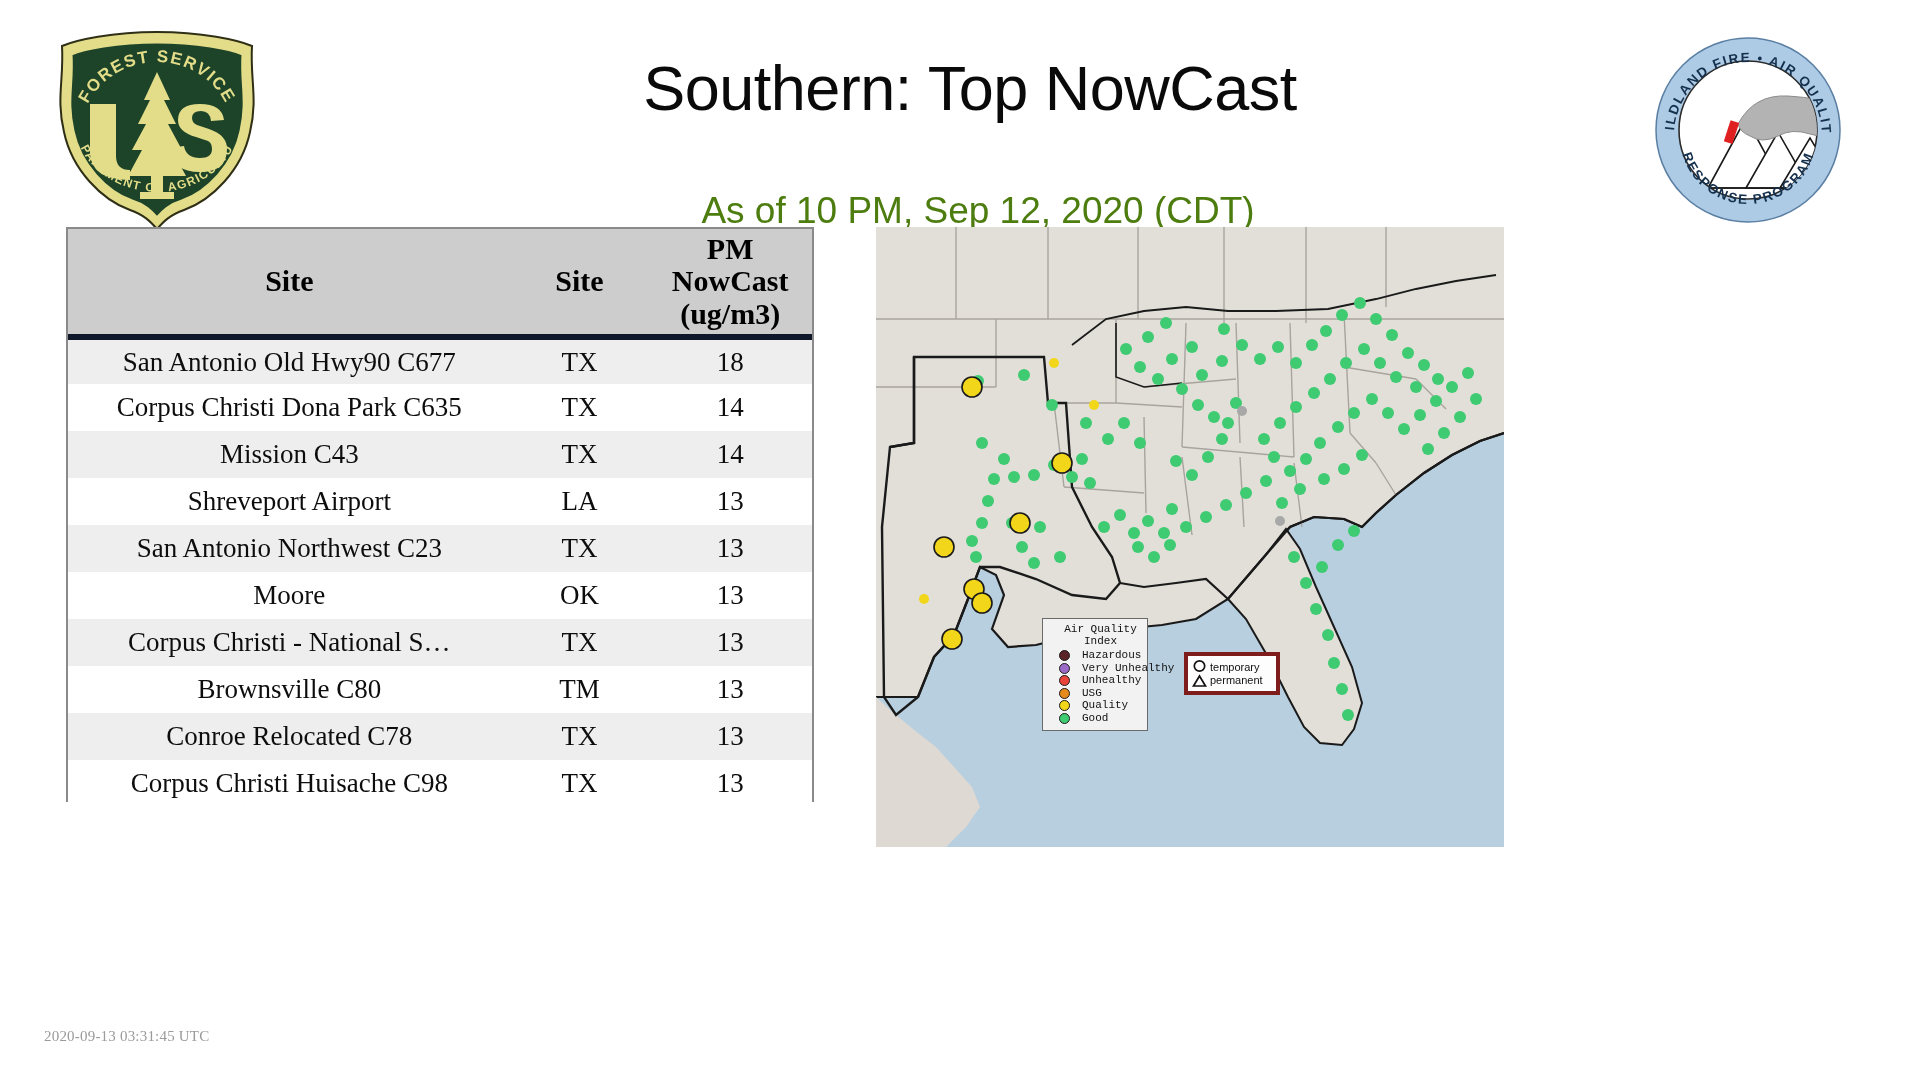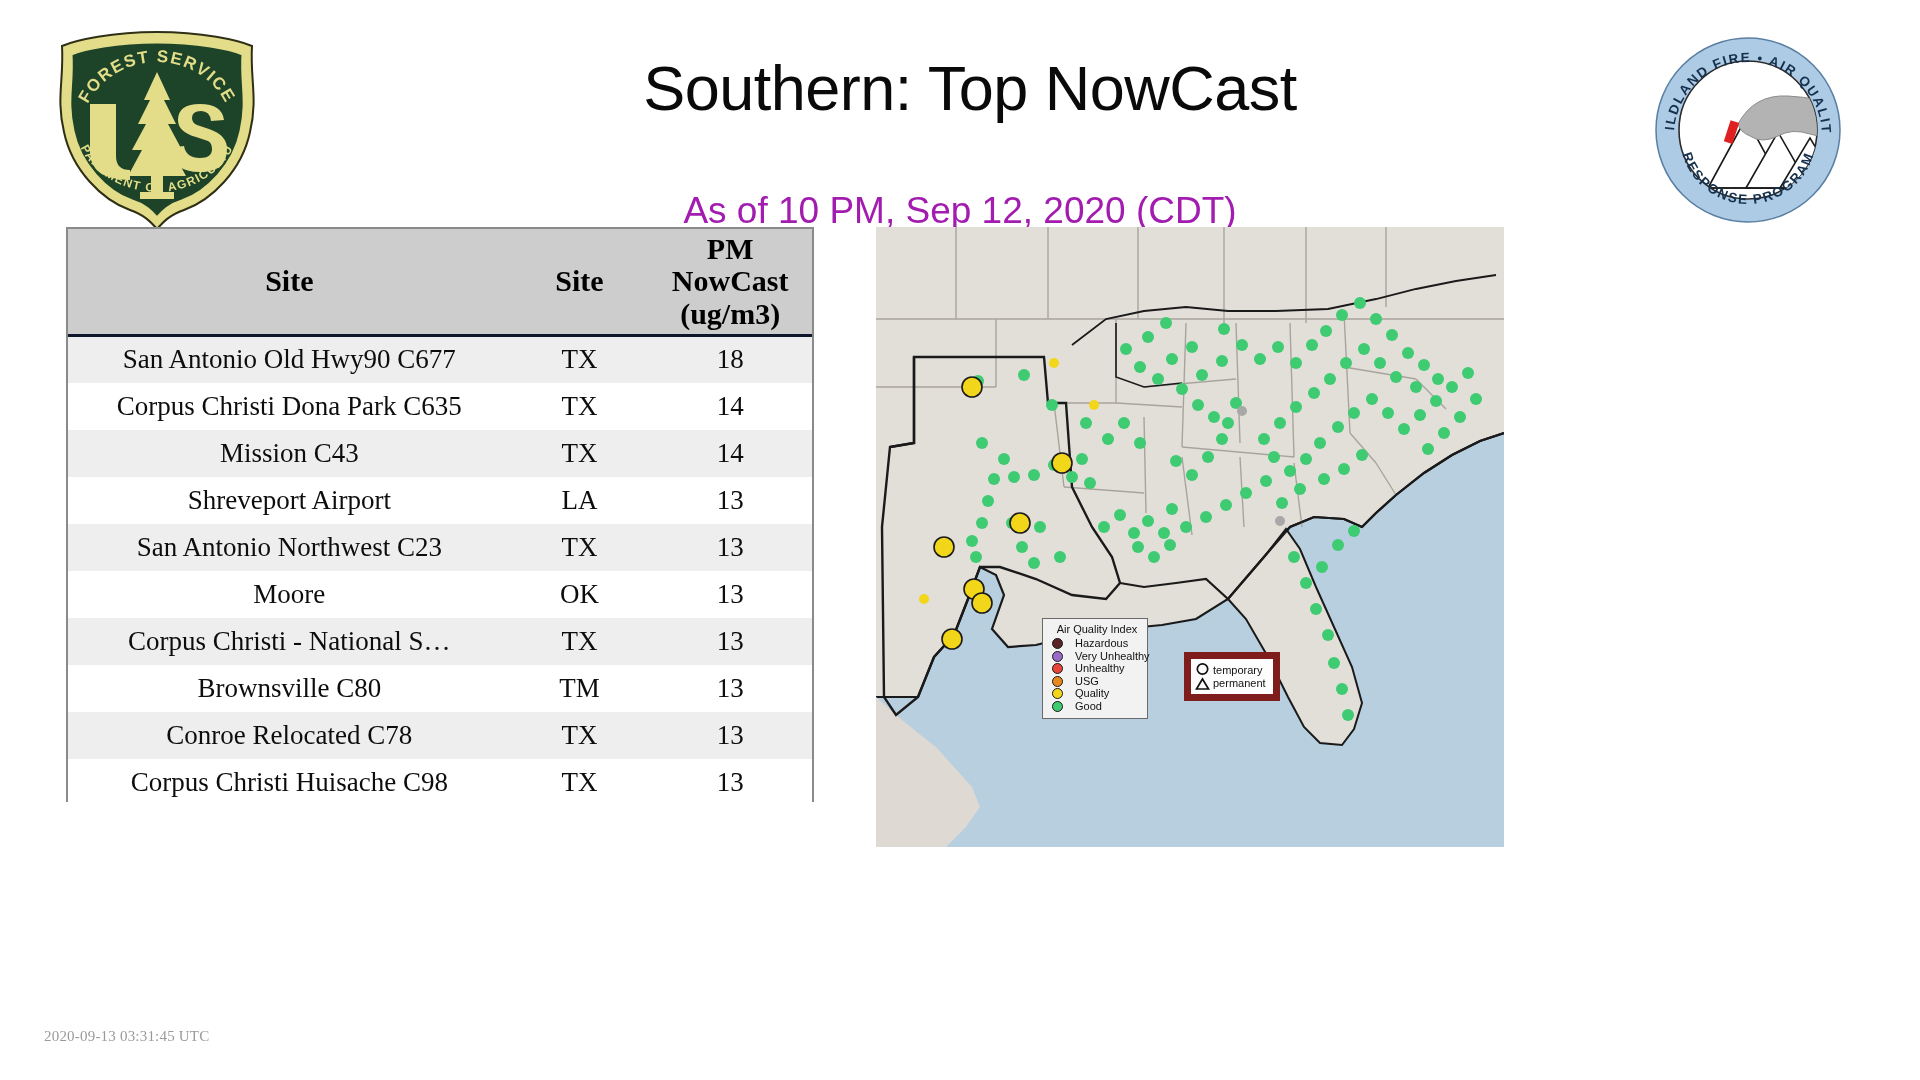--- a/index.html
+++ b/index.html
@@ -16,38 +16,38 @@
   .wfaq-logo { position: absolute; left: 1650px; top: 32px; width: 196px; height: 196px; }
 
   .title {
     position: absolute; left: 300px; top: 54px; width: 1340px;
     text-align: center;
     font-family: "Liberation Sans", sans-serif;
     font-size: 63px; font-weight: 400; color: #0a0a0a;
     letter-spacing: -0.5px; line-height: 1.08;
   }
   .subtitle {
-    position: absolute; left: 290px; top: 190px; width: 1340px;
+    position: absolute; left: 308px; top: 190px; width: 1340px;
     text-align: center;
     font-family: "Liberation Sans", sans-serif;
-    font-size: 37px; font-weight: 400; color: #a21caf;
+    font-size: 37px; font-weight: 400; color: #4d7c0f;
   }
 
   
   .table-wrap {
     position: absolute; left: 66px; top: 227px;
     width: 748px; height: 575px;
     border: 2px solid #8a8a8a;
     background: #fff;
   }
   table.nowcast { width: 100%; height: 100%; border-collapse: collapse;
     font-family: "Liberation Serif", serif; table-layout: fixed; }
   table.nowcast thead th {
     background: #cdcdcd;
-    border-bottom: 3px solid #0f172a;
+    border-bottom: 6px solid #0f172a;
     font-size: 30px; font-weight: bold; color: #000;
     text-align: center; vertical-align: middle;
     height: 103px; padding: 4px 2px; line-height: 1.08;
   }
   table.nowcast th.c-site  { width: 59.5%; }
   table.nowcast th.c-state { width: 18.5%; }
   table.nowcast th.c-pm    { width: 22%; }
   table.nowcast tbody td {
     font-size: 27px; color: #0d0d0d; text-align: center;
     vertical-align: middle; height: 47px; padding: 0 12px;
@@ -61,35 +61,35 @@
     position: absolute; left: 876px; top: 227px;
     width: 628px; height: 620px;
     background: #e9e5e0; overflow: hidden;
   }
   .map-svg { position: absolute; left: 0; top: 0; width: 628px; height: 620px; }
 
   .legend-aqi {
     position: absolute; left: 166px; top: 391px;
     width: 106px; background: #f2f2f2;
     border: 1px solid #6a6a6a;
-    padding: 4px 5px 5px 9px;
-    font-family: Liberation Sans, sans-serif;
+    padding: 4px 5px 5px 16px;
+    font-family: Liberation Mono, monospace;
   }
   .legend-aqi .lg-title { font-size: 11px; color: #111; text-align: center; margin-bottom: 3px; }
   .legend-aqi .lg-row { display: flex; align-items: center; gap: 12px; margin: 1px 0; }
   .legend-aqi .swatch {
     width: 11px; height: 11px; border-radius: 50%;
     border: 1px solid #1a1a1a; flex: 0 0 auto;
   }
   .legend-aqi .lg-label { font-size: 11px; color: #111; line-height: 1.05; white-space: nowrap; }
 
   .legend-type {
     position: absolute; left: 308px; top: 425px;
     width: 96px; background: #fdfdfd;
-    border: 7px solid #7f1d1d;
+    border: 4px solid #7f1d1d;
     padding: 3px 4px; display: flex; align-items: center; gap: 3px;
     font-family: "Liberation Sans", sans-serif;
   }
   .legend-type .sym-col { display: flex; flex-direction: column; align-items: center; gap: 1px; }
   .legend-type .txt-col { display: flex; flex-direction: column; }
   .legend-type .lt-label { font-size: 11px; color: #111; line-height: 1.15; white-space: nowrap; }
 
   .footer-ts {
     position: absolute; left: 44px; top: 1028px;
     font-family: Liberation Serif, serif;

